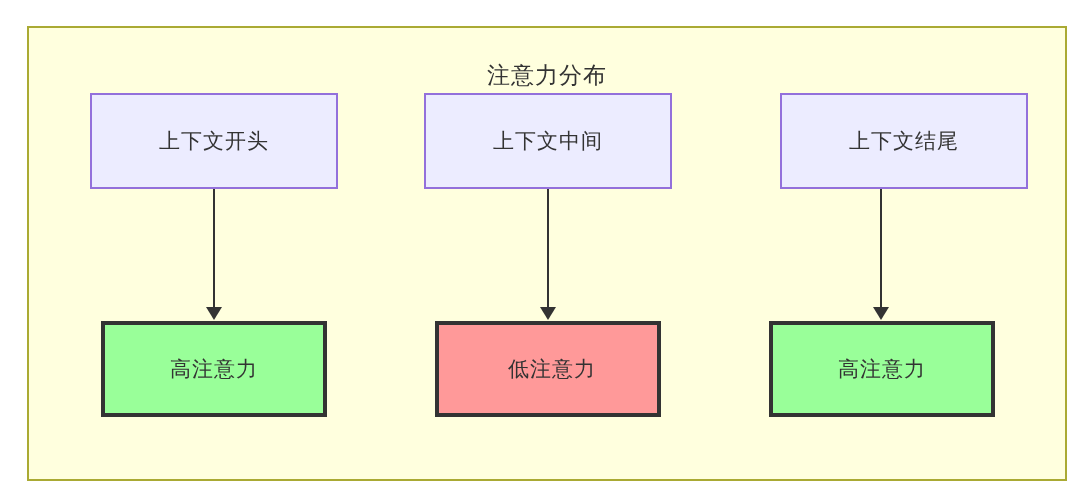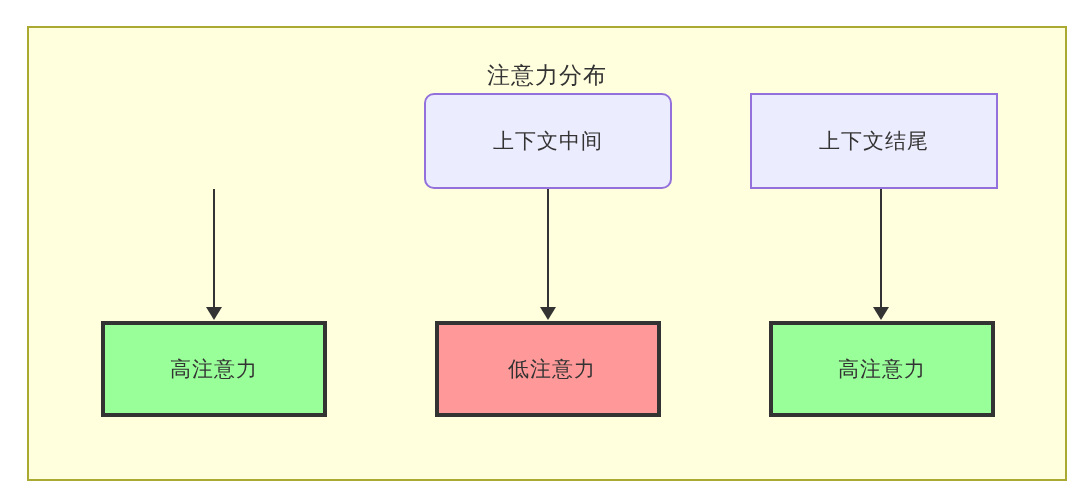--- a/index.html
+++ b/index.html
@@ -57,22 +57,22 @@
   .node.dst {
     top: 321px;
     width: 226px;
     height: 96px;
     border: 4px solid #333333;
   }
   .node.dst.high { background: #99ff99; justify-content: center; }
   .node.dst.low  { background: #ff9999; padding-left: 8px; }
 
   .src.c0 { left: 90px; }
-  .src.c1 { left: 424px; border-radius: 10px; }
-  .src.c2 { left: 750px; }
+  .src.c1 { left: 424px; }
+  .src.c2 { left: 780px; }
   .dst.c0 { left: 101px; }
   .dst.c1 { left: 435px; }
   .dst.c2 { left: 769px; }
 
   .arrow {
     position: absolute;
     top: 189px;
     width: 18px;
     height: 132px;
   }
@@ -100,20 +100,23 @@
 </style>
 </head>
 <body>
 
 <div class="stage">
   <div class="canvas">
 
     <div class="diagram-title">注意力分布</div>
   </div>
 
+  <div class="node src c0">
+    <span>上下文开头</span>
+  </div>
   <div class="node src c1">
     <span>上下文中间</span>
   </div>
   <div class="node src c2">
     <span>上下文结尾</span>
   </div>
 
   <div class="arrow c0">
     <div class="shaft"></div>
     <div class="head"></div>

